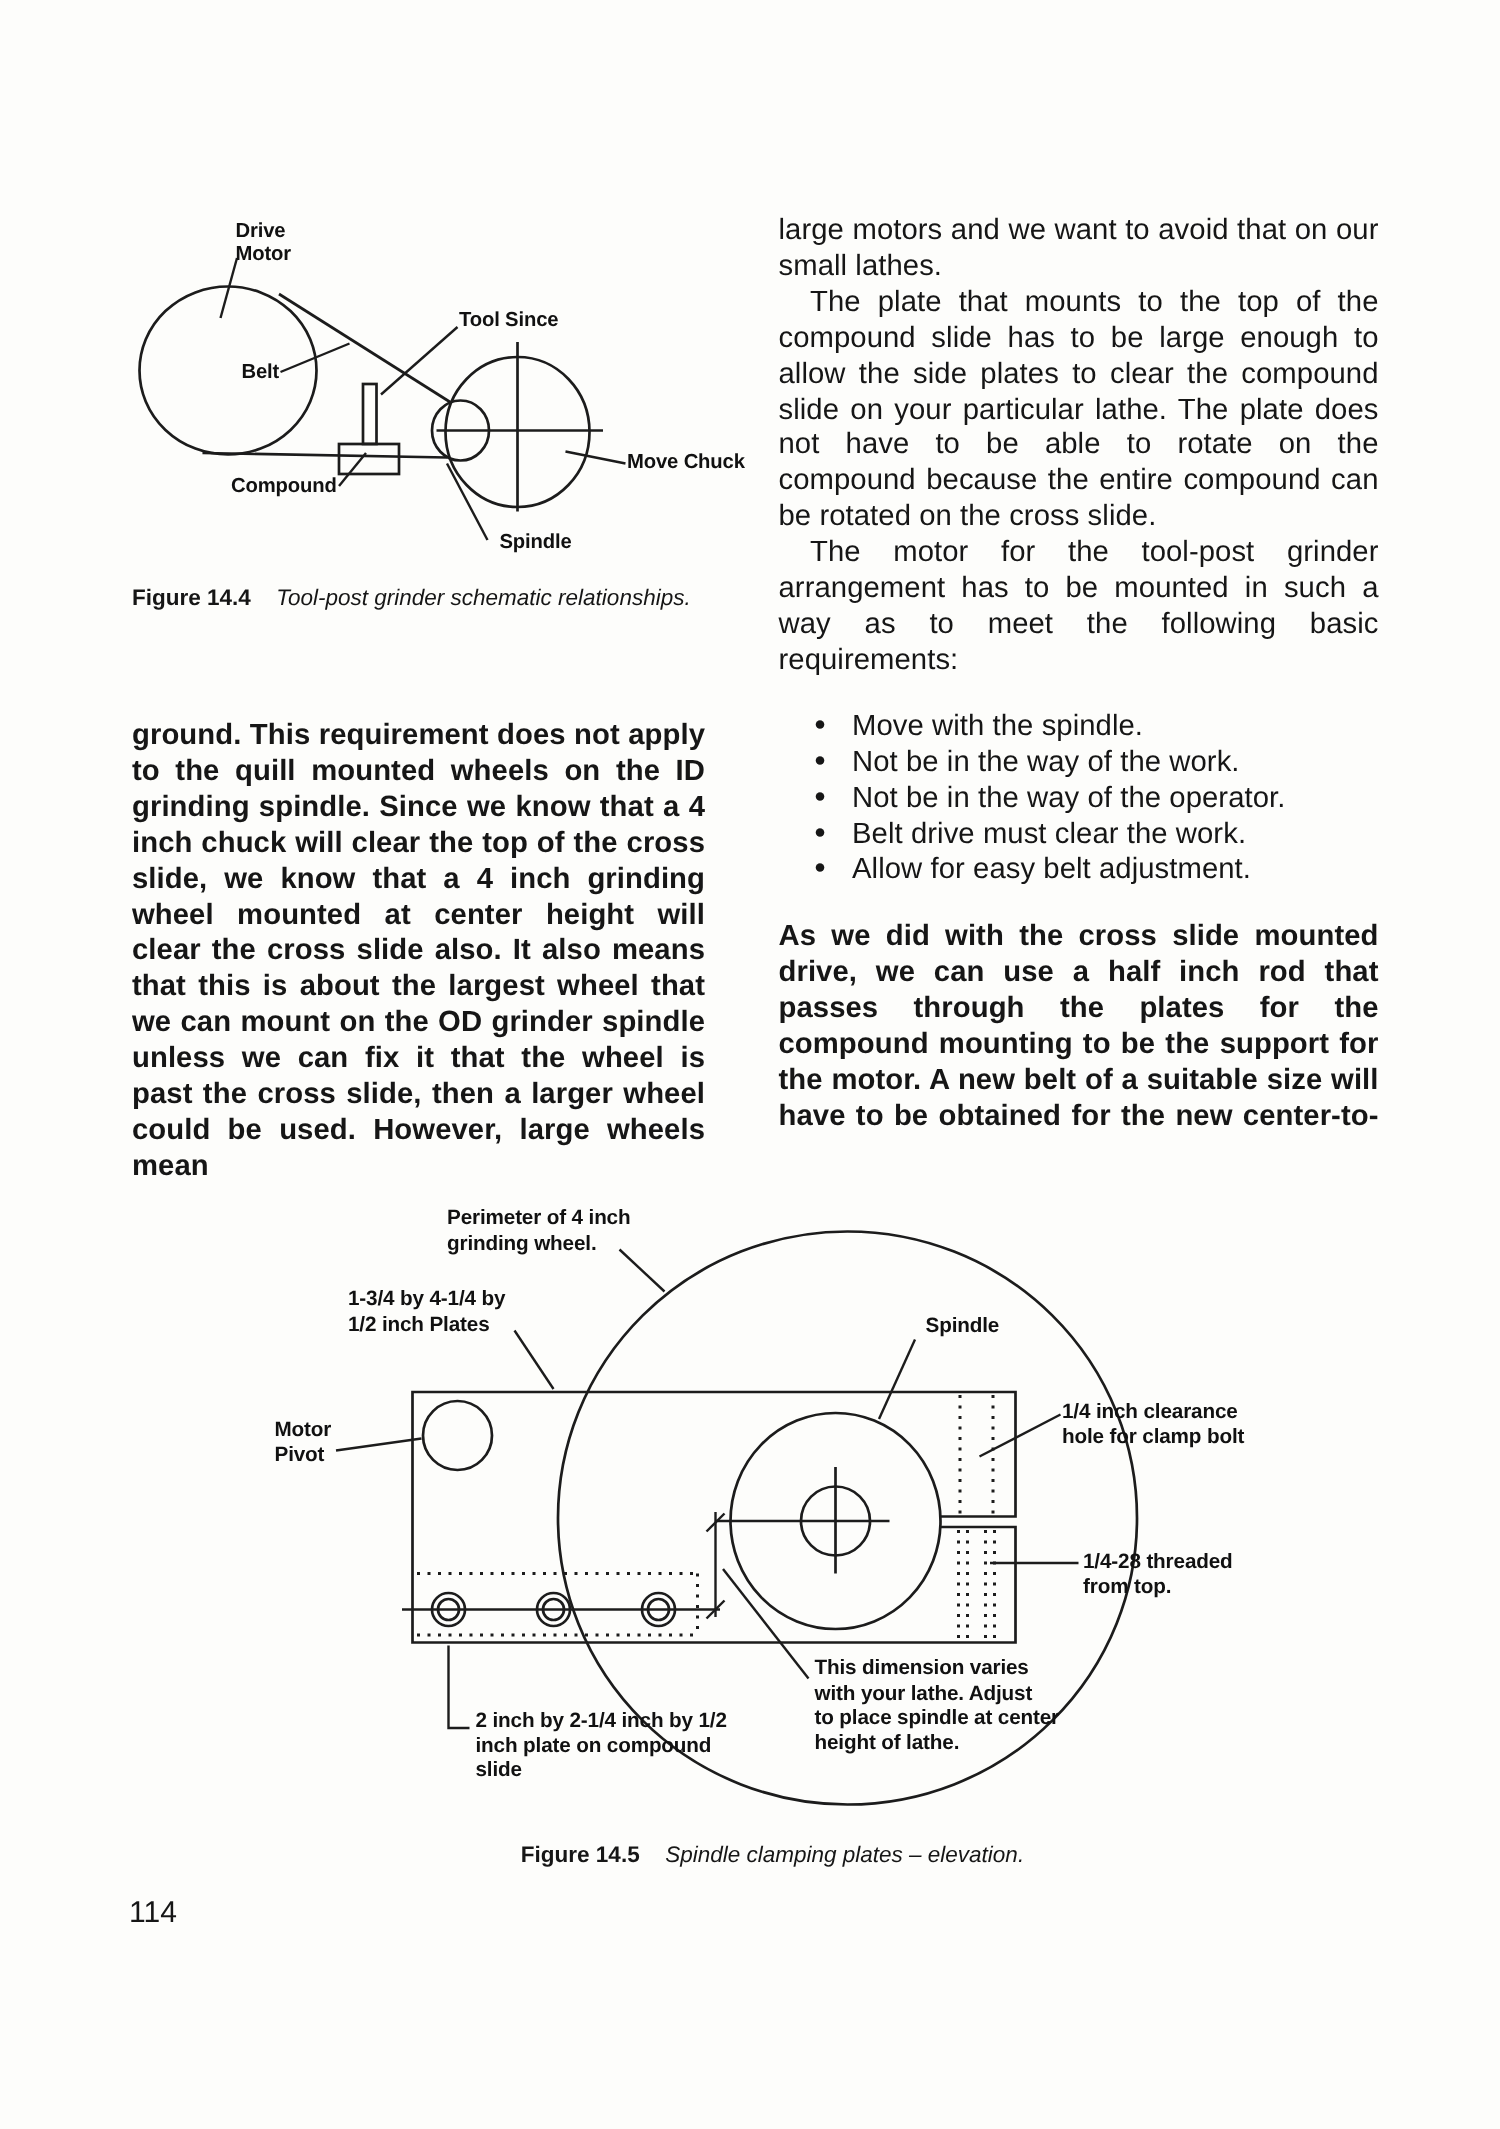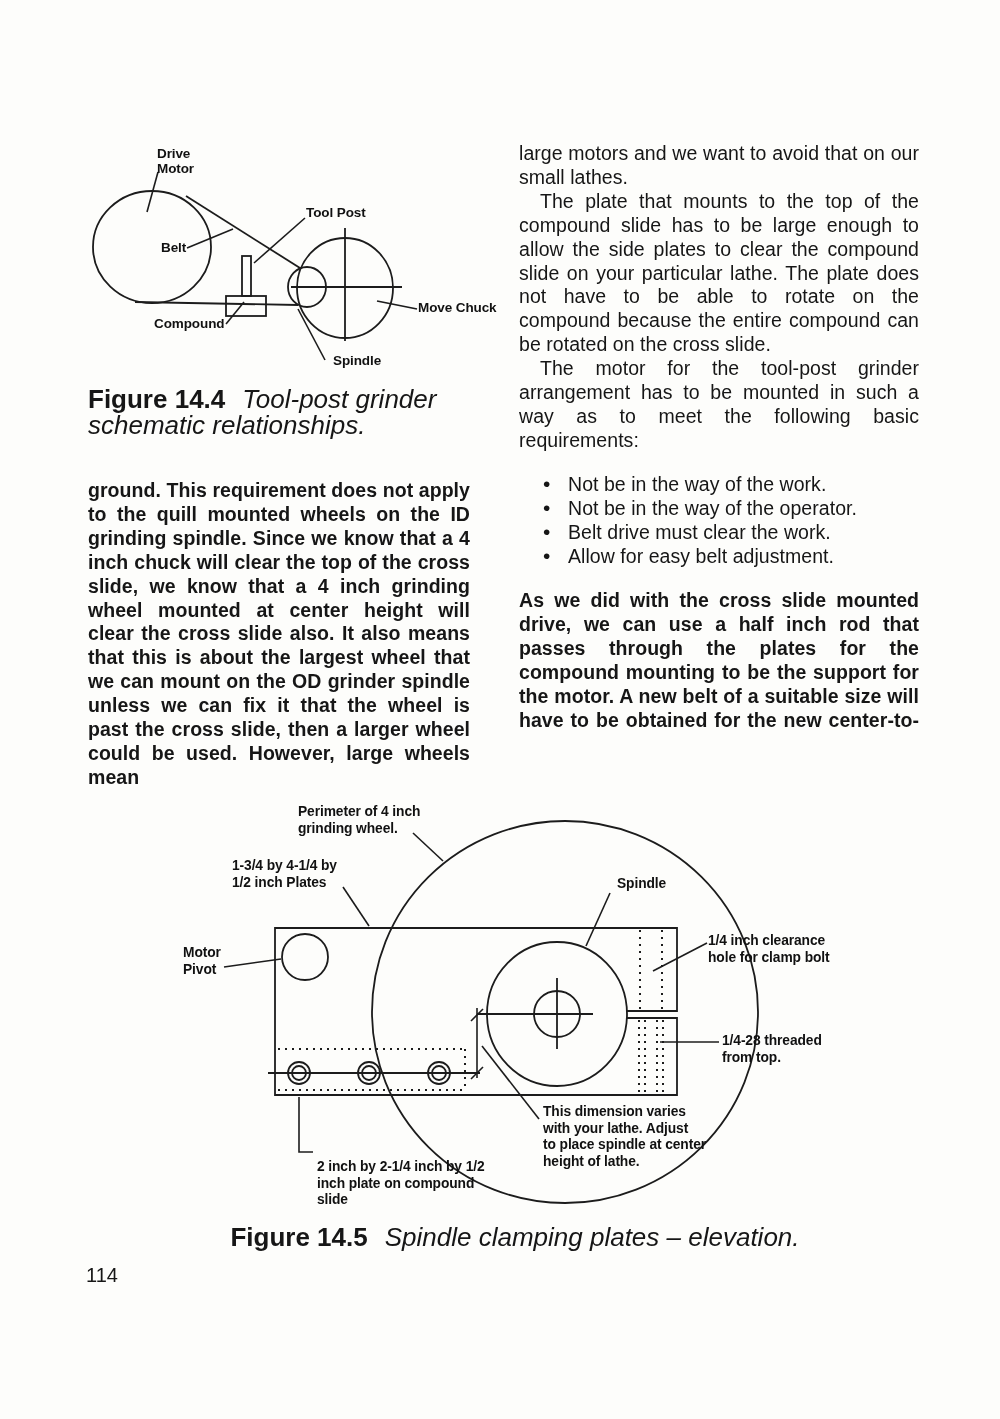--- a/index.html
+++ b/index.html
@@ -12,21 +12,21 @@
   
   .body-col{font-size:19.5px;line-height:23.9px;text-align:justify;letter-spacing:0.05px;}
   .body-col p{margin:0;}
   .indent{text-indent:21px;}
   .justify-last{text-align-last:justify;font-weight:bold;}
   .bullets{margin:20px 0 0 0;padding:0;list-style:none;}
   .bullets li{position:relative;padding-left:49px;text-align:left;}
   .bullets li::before{content:"\2022";position:absolute;left:24px;top:-1px;font-size:21px;}
   .para-gap{margin-top:21px !important;}
   
-  .caption{font-size:26px;line-height:26px;}
+  .caption{font-size:15px;line-height:26px;}
   .caption .cap-label{font-weight:bold;}
   .caption .cap-text{font-style:italic;margin-left:17px;}
   .caption-center{text-align:center;}
   
   .fig-label{
     position:absolute;font-weight:bold;font-size:13.5px;line-height:14.5px;
     white-space:pre-line;color:#111;letter-spacing:-0.1px;
   }
   .fig5 .fig-label{font-size:13.8px;line-height:16.5px;}
   
@@ -59,39 +59,40 @@
       <line class="thin" x1="98" y1="32" x2="87" y2="72"></line>
       <line class="thin" x1="127" y1="108" x2="173" y2="89"></line>
       <line class="thin" x1="245" y1="78" x2="194" y2="123"></line>
       <line class="thin" x1="166" y1="184" x2="184" y2="162"></line>
       <line class="thin" x1="265" y1="220" x2="238" y2="169"></line>
       <line class="thin" x1="357" y1="169" x2="317" y2="161"></line>
     </svg>
     <div class="fig-label" style="left:97px;top:7px;">Drive
 Motor</div>
     <div class="fig-label" style="left:101px;top:101px;">Belt</div>
-    <div class="fig-label" style="left:246px;top:66px;">Tool Post</div>
+    <div class="fig-label" style="left:246px;top:66px;">Tool Since</div>
     <div class="fig-label" style="left:94px;top:177px;">Compound</div>
     <div class="fig-label" style="left:273px;top:214px;">Spindle</div>
     <div class="fig-label" style="left:358px;top:161px;">Move Chuck</div>
   </div>
 
   <div class="abs caption" style="left:88px;top:386px;width:410px;">
     <span class="cap-label">Figure 14.4</span><span class="cap-text">Tool-post grinder schematic relationships.</span>
   </div>
 
   <div class="abs body-col" style="left:88px;top:479px;width:382px;">
     <p class="justify-last">ground. This requirement does not apply to the quill mounted wheels on the ID grinding spindle. Since we know that a 4 inch chuck will clear the top of the cross slide, we know that a 4 inch grinding wheel mounted at center height will clear the cross slide also. It also means that this is about the largest wheel that we can mount on the OD grinder spindle unless we can fix it that the wheel is past the cross slide, then a larger wheel could be used. However, large wheels mean</p>
   </div>
 
   <div class="abs body-col" style="left:519px;top:142px;width:400px;">
     <p>large motors and we want to avoid that on our small lathes.</p>
     <p class="indent">The plate that mounts to the top of the compound slide has to be large enough to allow the side plates to clear the compound slide on your particular lathe. The plate does not have to be able to rotate on the compound because the entire compound can be rotated on the cross slide.</p>
     <p class="indent">The motor for the tool-post grinder arrangement has to be mounted in such a way as to meet the following basic requirements:</p>
     <ul class="bullets">
+      <li>Move with the spindle.</li>
       <li>Not be in the way of the work.</li>
       <li>Not be in the way of the operator.</li>
       <li>Belt drive must clear the work.</li>
       <li>Allow for easy belt adjustment.</li>
     </ul>
     <p class="para-gap justify-last">As we did with the cross slide mounted drive, we can use a half inch rod that passes through the plates for the compound mounting to be the support for the motor. A new belt of a suitable size will have to be obtained for the new center-to-</p>
   </div>
 
   <div class="abs fig5" style="left:150px;top:795px;width:712px;height:425px;">
     <svg class="abs" style="left:0;top:0;" width="712" height="425" viewBox="0 0 712 425">
@@ -148,21 +149,21 @@
 Pivot</div>
     <div class="fig-label" style="left:467px;top:81px;">Spindle</div>
     <div class="fig-label" style="left:558px;top:138px;">1/4 inch clearance
 hole for clamp bolt</div>
     <div class="fig-label" style="left:572px;top:238px;">1/4-28 threaded
 from top.</div>
     <div class="fig-label" style="left:393px;top:309px;">This dimension varies
 with your lathe.  Adjust
 to place spindle at center
 height of lathe.</div>
-    <div class="fig-label" style="left:167px;top:344px;margin-top:20px;">2 inch by 2-1/4 inch by 1/2
+    <div class="fig-label" style="left:167px;top:344px;">2 inch by 2-1/4 inch by 1/2
 inch plate on compound
 slide</div>
   </div>
 
   <div class="abs caption caption-center" style="left:15px;top:1224px;width:1000px;">
     <span class="cap-label">Figure 14.5</span><span class="cap-text">Spindle clamping plates – elevation.</span>
   </div>
 
   <div class="abs page-number" style="left:86px;top:1264px;">114</div>
 

